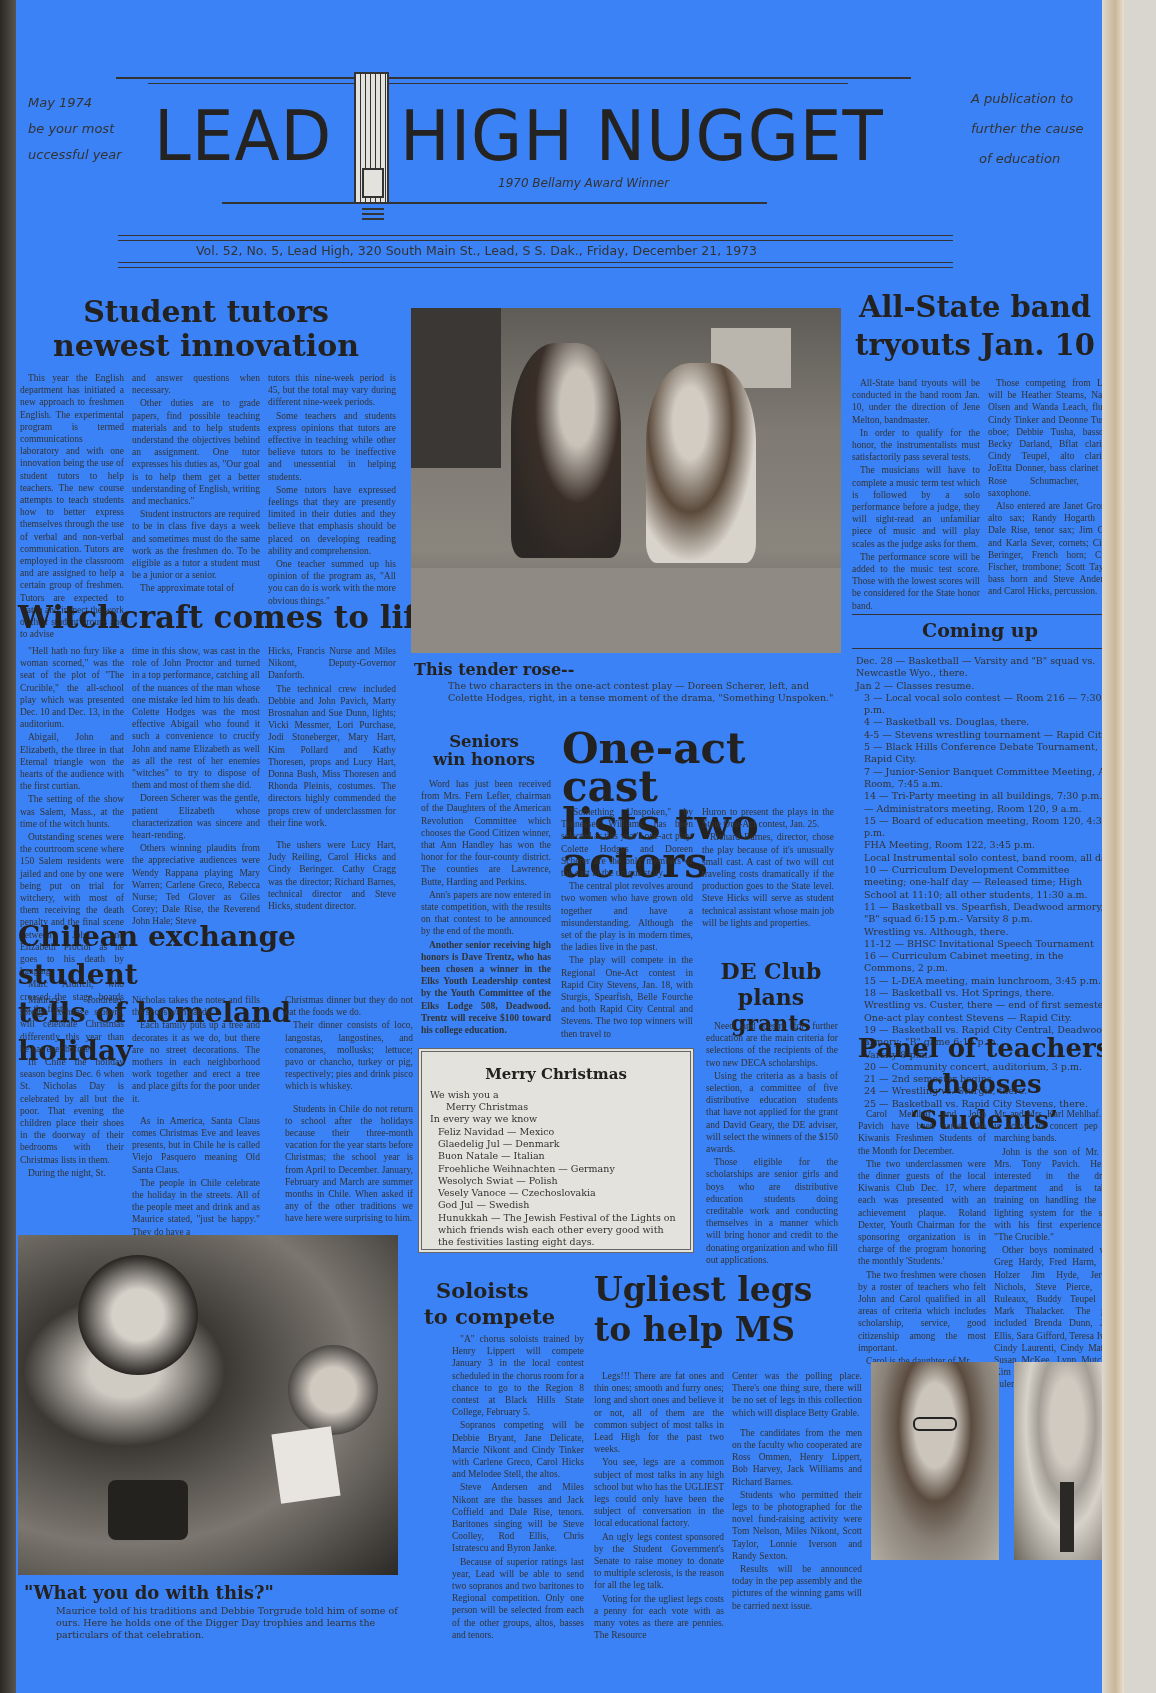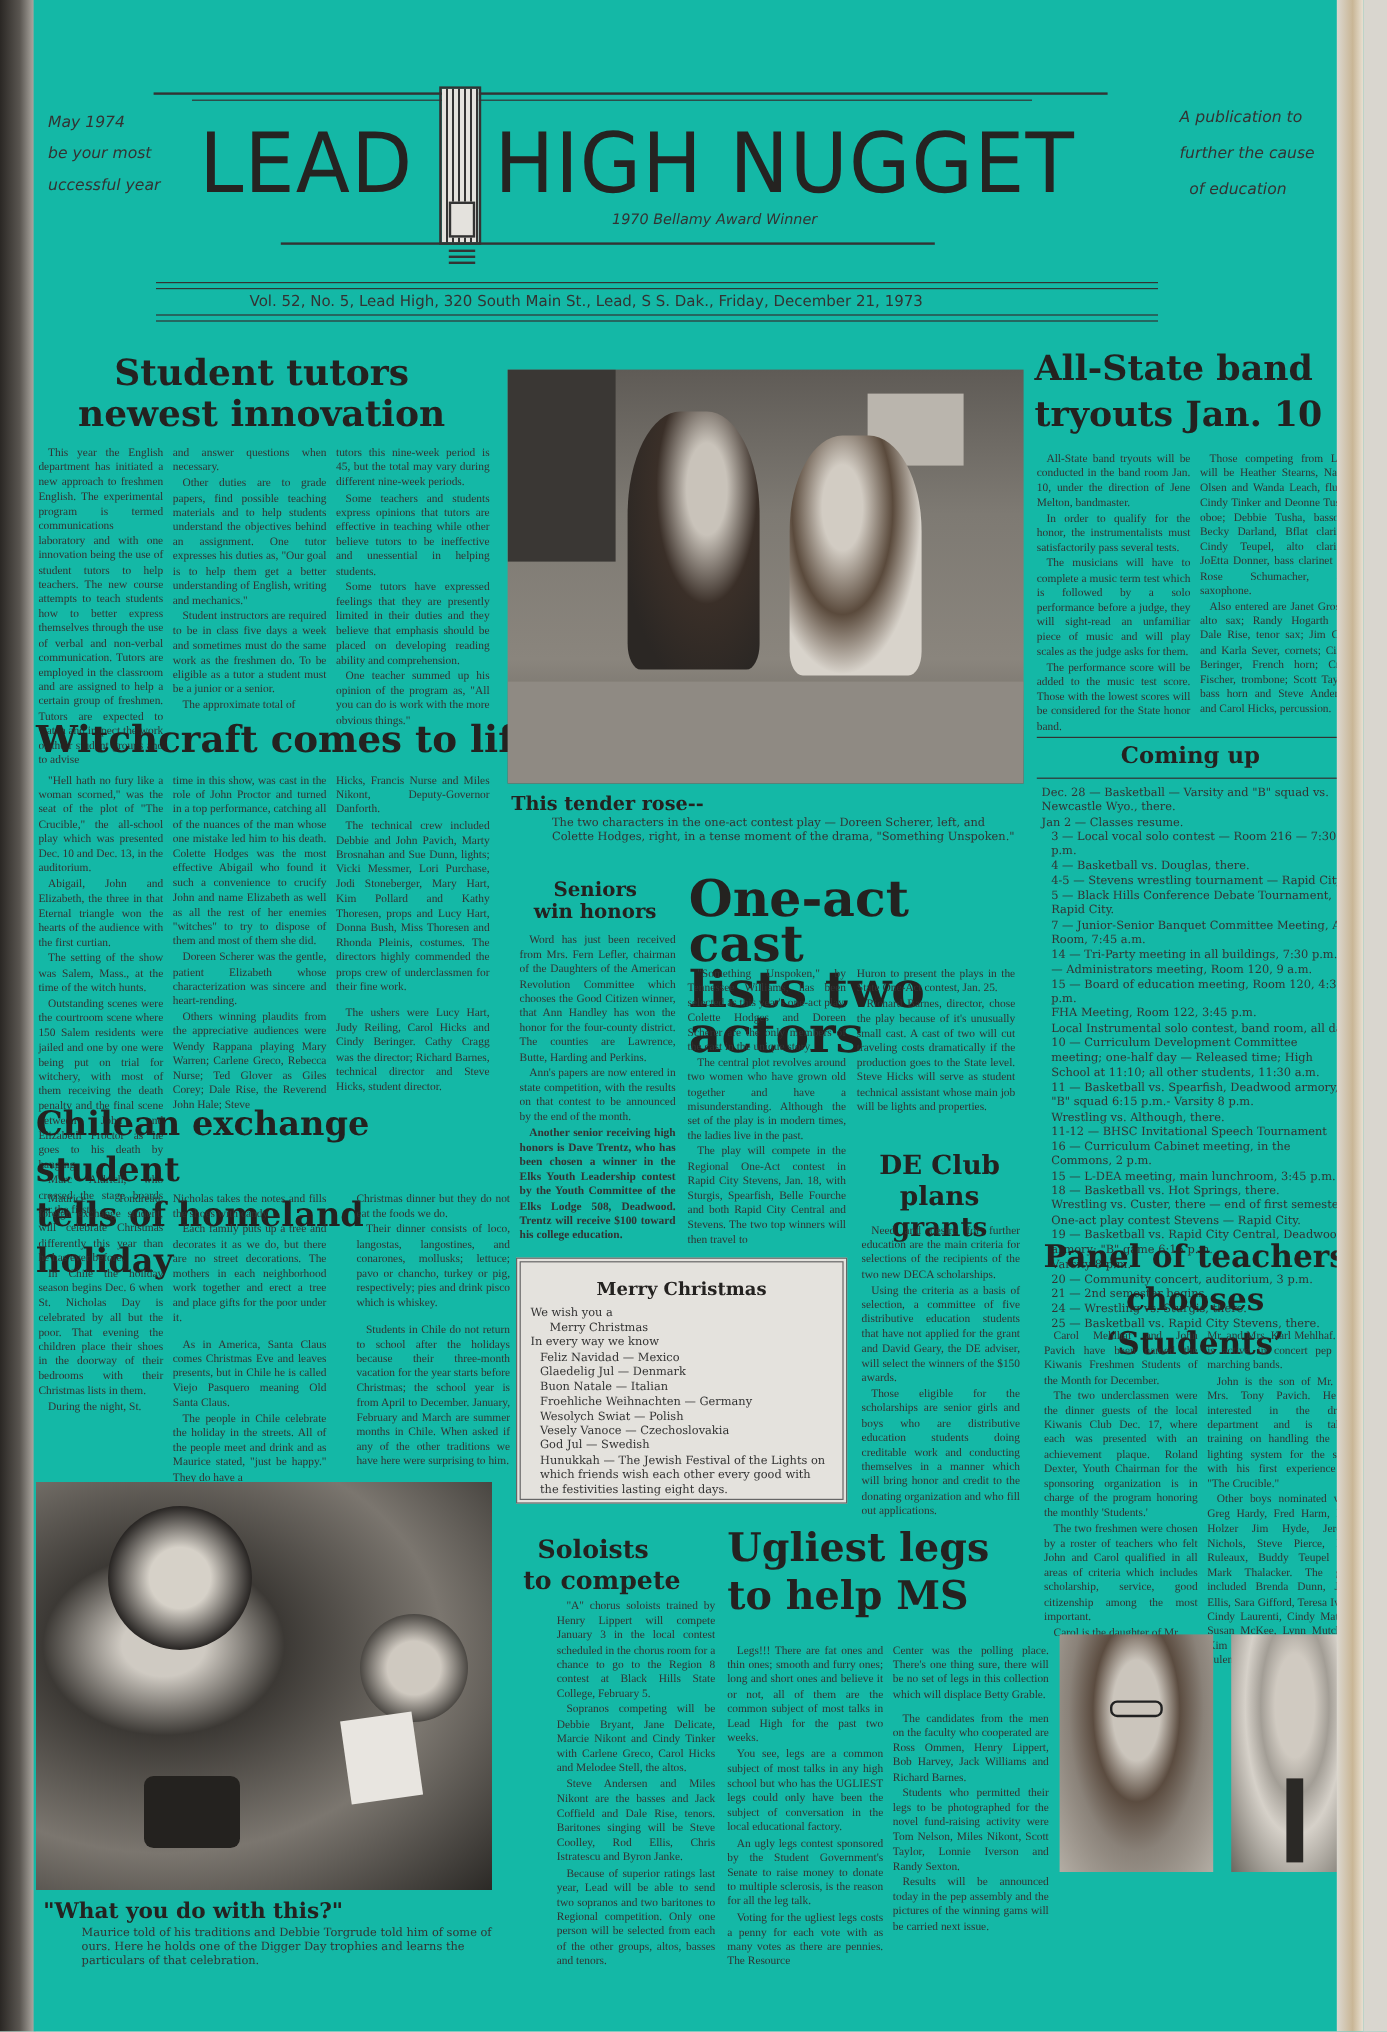--- a/index.html
+++ b/index.html
@@ -1,18 +1,18 @@
 <!DOCTYPE html>
 <html><head>
 <meta charset="utf-8">
 <style>
   * { box-sizing: border-box; margin: 0; padding: 0; }
   html, body { width: 1156px; height: 1693px; overflow: hidden; background: #d9d6cf; }
   body { position: relative; font-family: "DejaVu Serif", serif; color: #2a2826; }
-  .page { position: absolute; left: 28px; top: 0; width: 1108px; height: 1693px; background: #14b8a6; }
+  .page { position: absolute; left: 16px; top: 0; width: 1108px; height: 1693px; background: #3b82f6; }
   .spine { position: absolute; left: 0; top: 0; width: 30px; height: 1693px; background: linear-gradient(90deg,#2a2724 0%,#5a5651 55%,#b8b4ad 100%); }
   .edge { position: absolute; right: 0; top: 0; width: 22px; height: 1693px; background: linear-gradient(90deg,#dcd8d0,#c9b696 60%,#e8e0d2); }
   .abs { position: absolute; }
   .hline { position: absolute; height: 2px; background: #333; }
   .mast-title { font-family: "DejaVu Sans", sans-serif; font-size: 66px; font-weight: 400; letter-spacing: 1px; color: #252321; transform: scaleY(1.05); }
   .side-note { font-family: "DejaVu Sans", sans-serif; font-style: italic; font-size: 13px; line-height: 26px; color: #333; }
   .tower { position: absolute; border: 2px solid #333; }
   .head { font-family: "DejaVu Serif", serif; font-weight: 700; color: #242220; line-height: 1.12; }
   .body { font-family: Liberation Serif, serif; font-size: 9.5px; line-height: 12.2px; color: #333; text-align: justify; }
   .body p { text-indent: 8px; margin-bottom: 1px; }
@@ -213,21 +213,21 @@
     <p>An ugly legs contest sponsored by the Student Government's Senate to raise money to donate to multiple sclerosis, is the reason for all the leg talk.</p>
     <p>Voting for the ugliest legs costs a penny for each vote with as many votes as there are pennies. The Resource</p>
   </div>
   <div class="col body" style="left:716px;top:1370px;width:130px;">
     <p style="text-indent:0">Center was the polling place. There's one thing sure, there will be no set of legs in this collection which will displace Betty Grable.</p>
     <p style="margin-top:8px;">The candidates from the men on the faculty who cooperated are Ross Ommen, Henry Lippert, Bob Harvey, Jack Williams and Richard Barnes.</p>
     <p>Students who permitted their legs to be photographed for the novel fund-raising activity were Tom Nelson, Miles Nikont, Scott Taylor, Lonnie Iverson and Randy Sexton.</p>
     <p>Results will be announced today in the pep assembly and the pictures of the winning gams will be carried next issue.</p>
   </div>
 
-  <div class="abs head" style="left:834px;top:288px;width:250px;font-size:29px;line-height:38px;text-align:left;">
+  <div class="abs head" style="left:834px;top:288px;width:250px;font-size:29px;line-height:38px;text-align:center;">
     <div>All-State band</div>
     <div>tryouts Jan. 10</div>
   </div>
   <div class="col body" style="left:836px;top:377px;width:128px;">
     <p>All-State band tryouts will be conducted in the band room Jan. 10, under the direction of Jene Melton, bandmaster.</p>
     <p>In order to qualify for the honor, the instrumentalists must satisfactorily pass several tests.</p>
     <p>The musicians will have to complete a music term test which is followed by a solo performance before a judge, they will sight-read an unfamiliar piece of music and will play scales as the judge asks for them.</p>
     <p>The performance score will be added to the music test score. Those with the lowest scores will be considered for the State honor band.</p>
   </div>
   <div class="col body" style="left:972px;top:377px;width:128px;">

